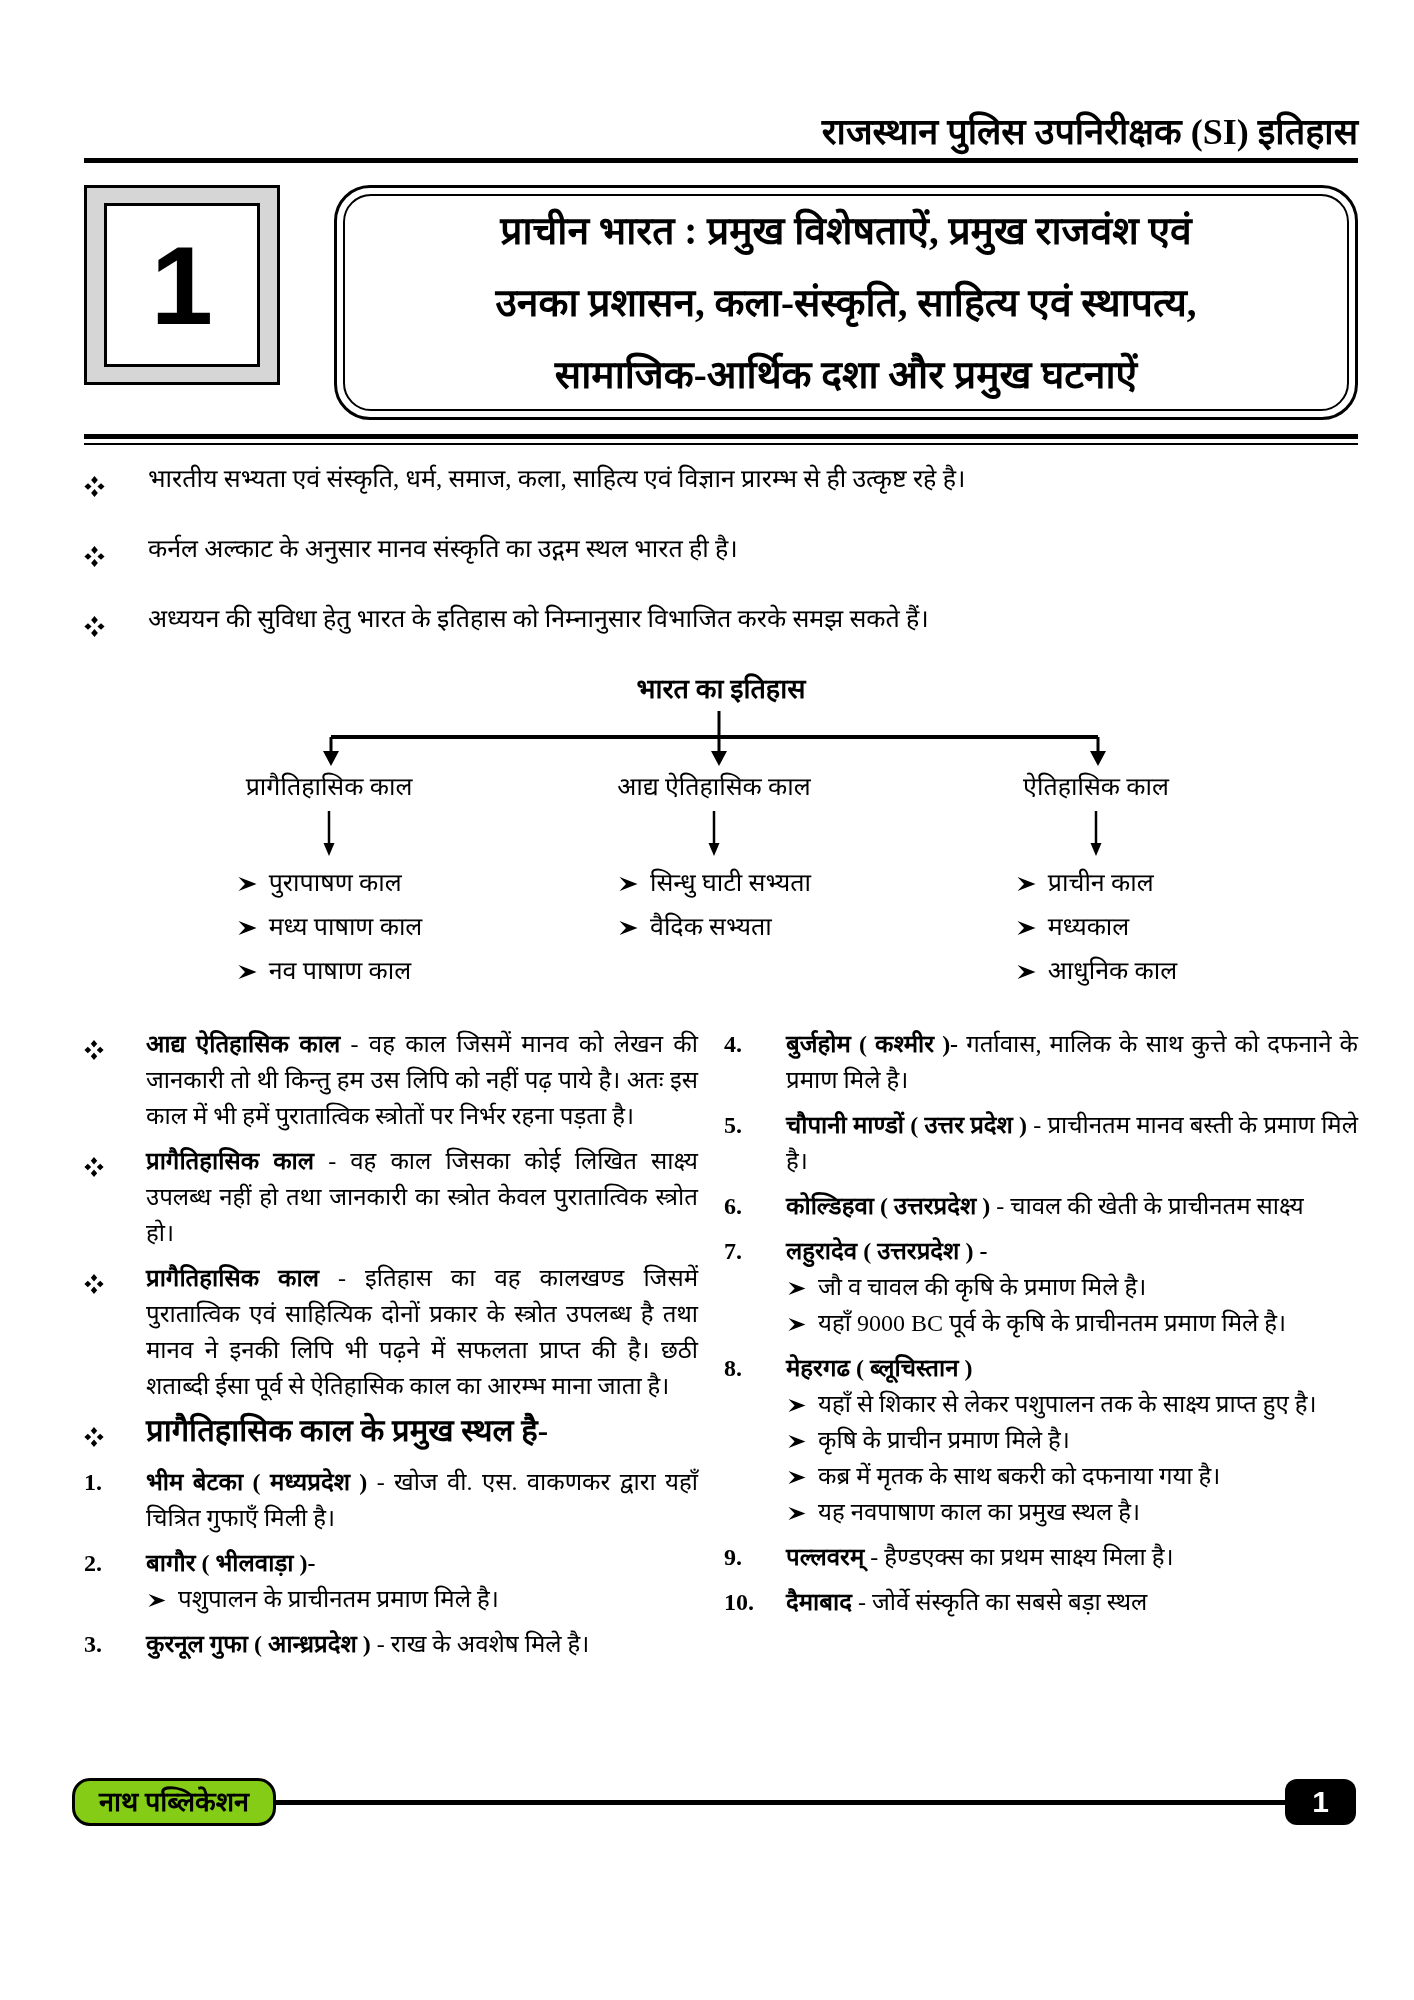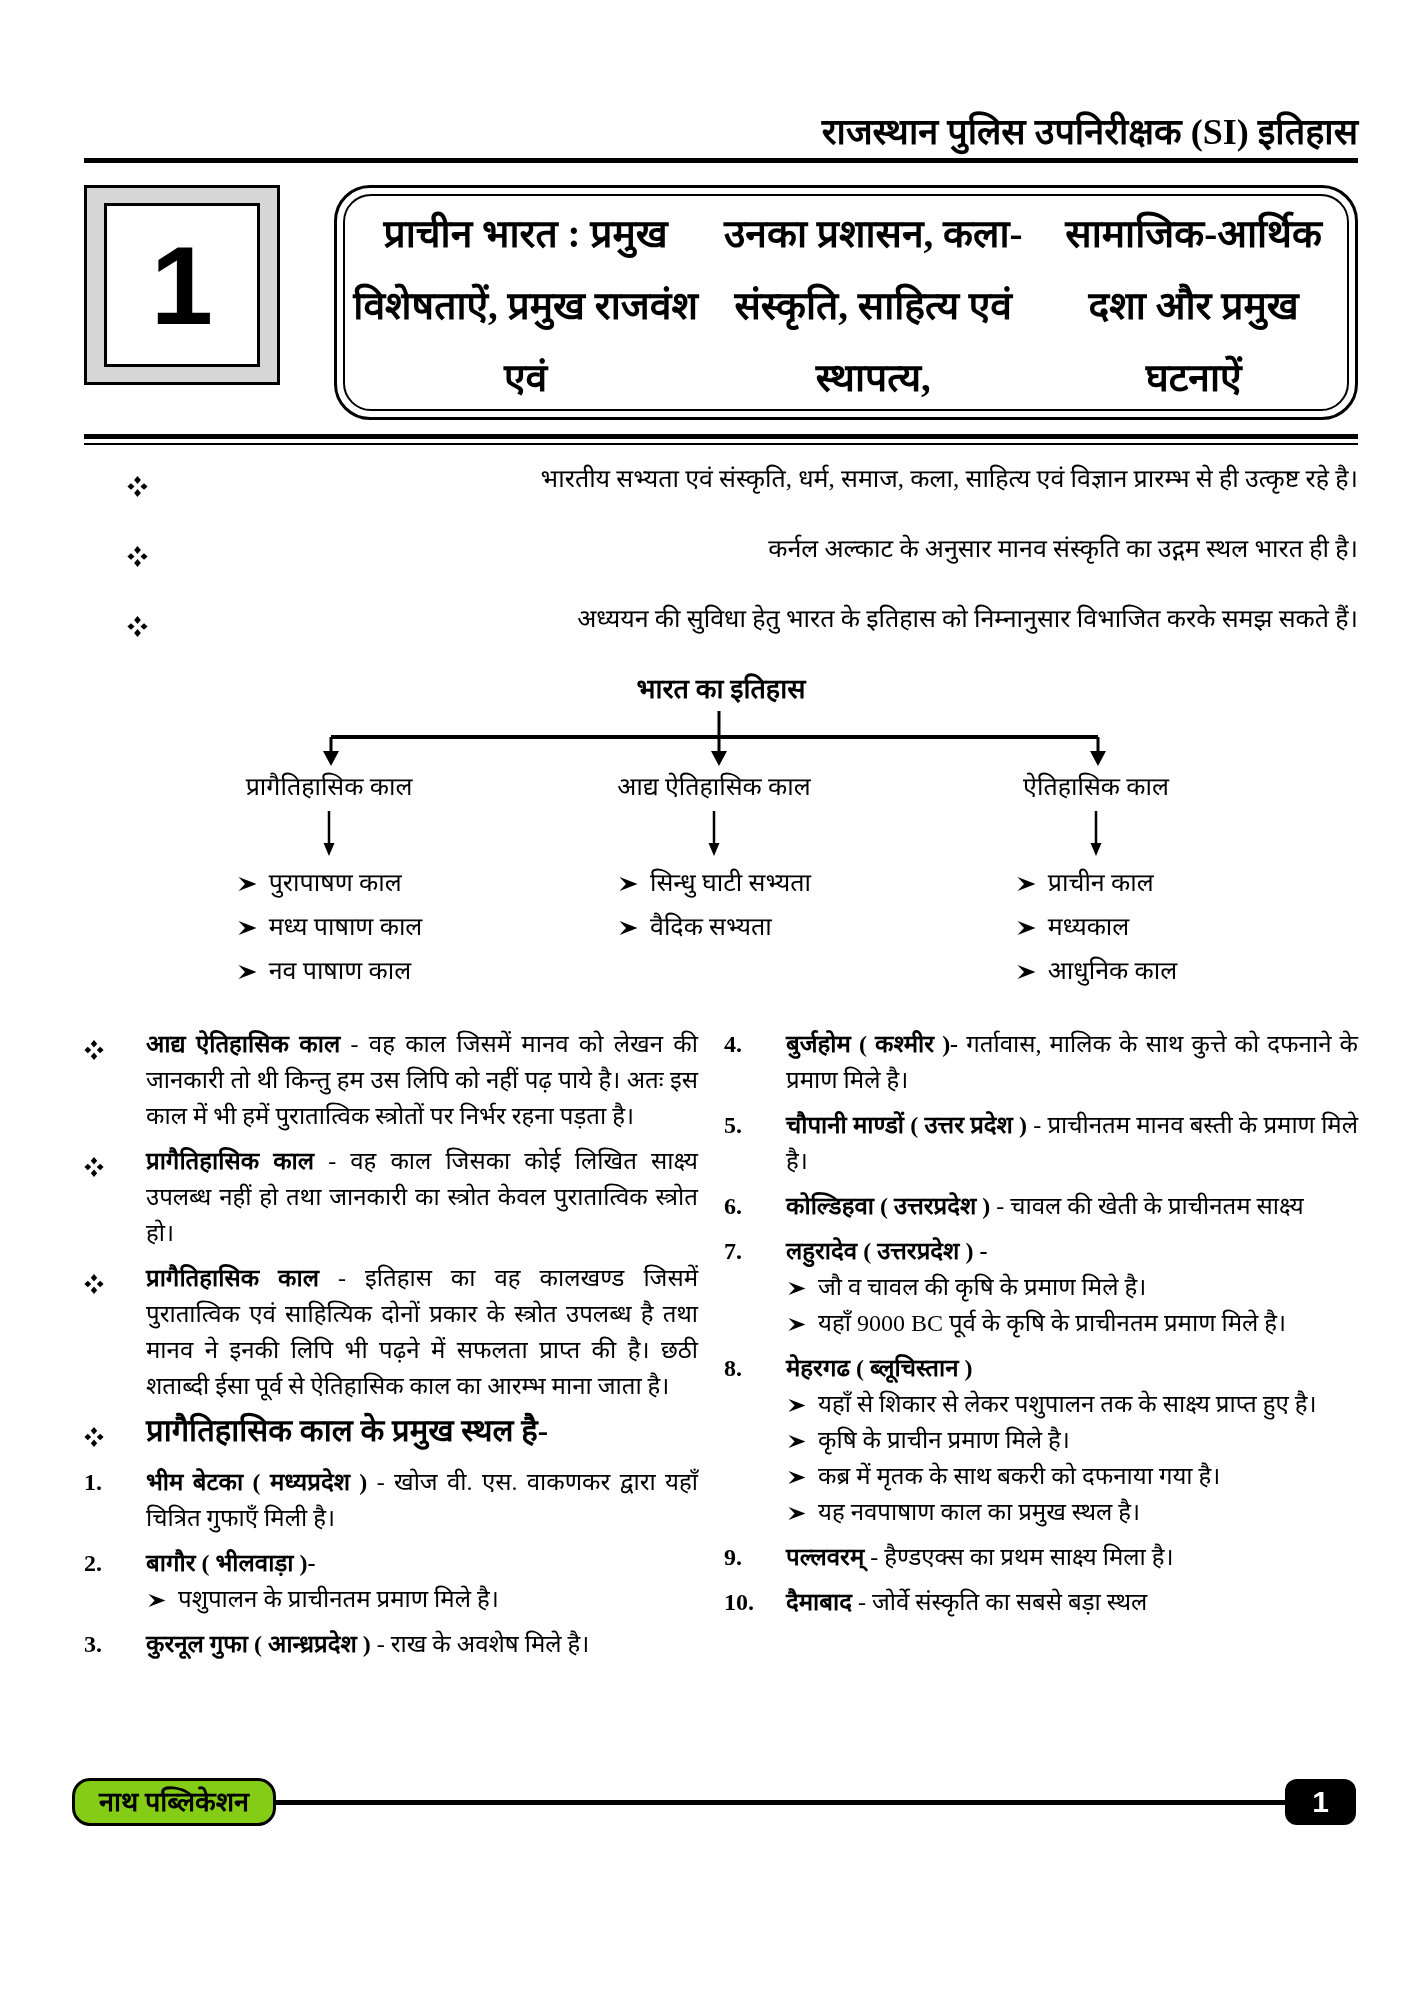--- a/index.html
+++ b/index.html
@@ -32,28 +32,28 @@
     width:100%; height:100%;
     border:3px solid #000; background:#fff;
     display:flex; align-items:center; justify-content:center;
     font-family:"Liberation Sans", sans-serif;
     font-weight:bold; font-size:112px;
   }
   .title-box { flex:1; border:3px solid #000; border-radius:36px; padding:6px; }
   .title-inner {
     width:100%; height:100%;
     border:2px solid #000; border-radius:28px;
-    display:flex; flex-direction:row; justify-content:center;
+    display:flex; flex-direction:column; justify-content:center;
     text-align:center; font-weight:bold; font-size:39px; line-height:72px;
     padding:2px 8px;
   }
   .double-rule { margin-top:14px; height:11px; border-top:5px solid #000; border-bottom:2px solid #000; }
 
   
-  .intro { margin-top:14px;text-align:right; }
+  .intro { margin-top:14px; }
   .bullet-row { display:flex; font-size:25px; line-height:40px; margin-bottom:22px; }
   .marker-cell { flex:none; width:64px; padding-top:8px; }
   .bullet-text { flex:1; }
 
   
   .flow-title { text-align:center; font-weight:bold; font-size:27px; line-height:40px; margin-top:0; }
   .flow-svg { display:block; margin:0 auto; }
   .flow-area { position:relative; height:235px; }
   .branch { position:absolute; top:0; width:340px; text-align:center; }
   .branch-a { left:75px; }

